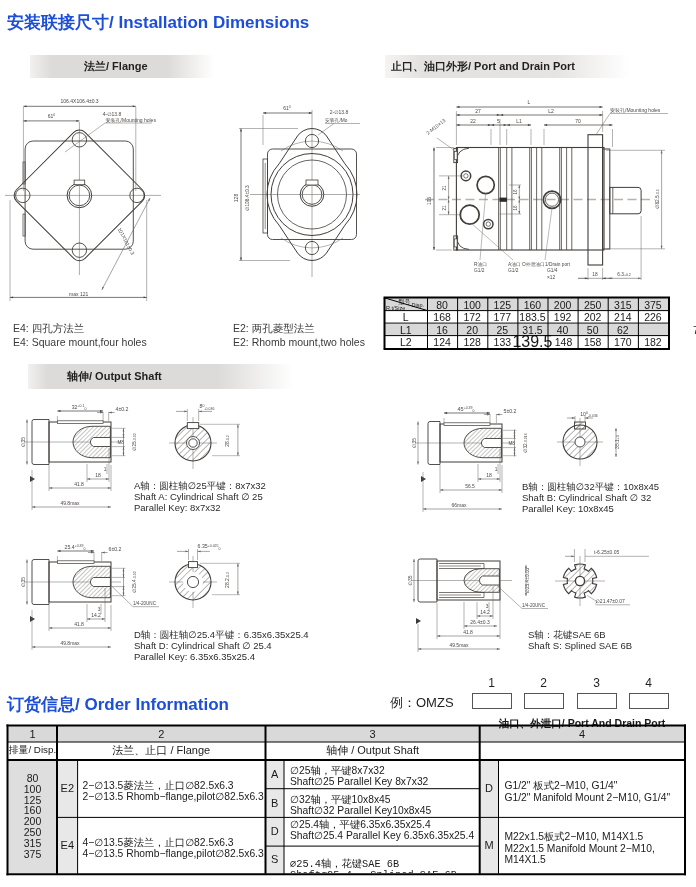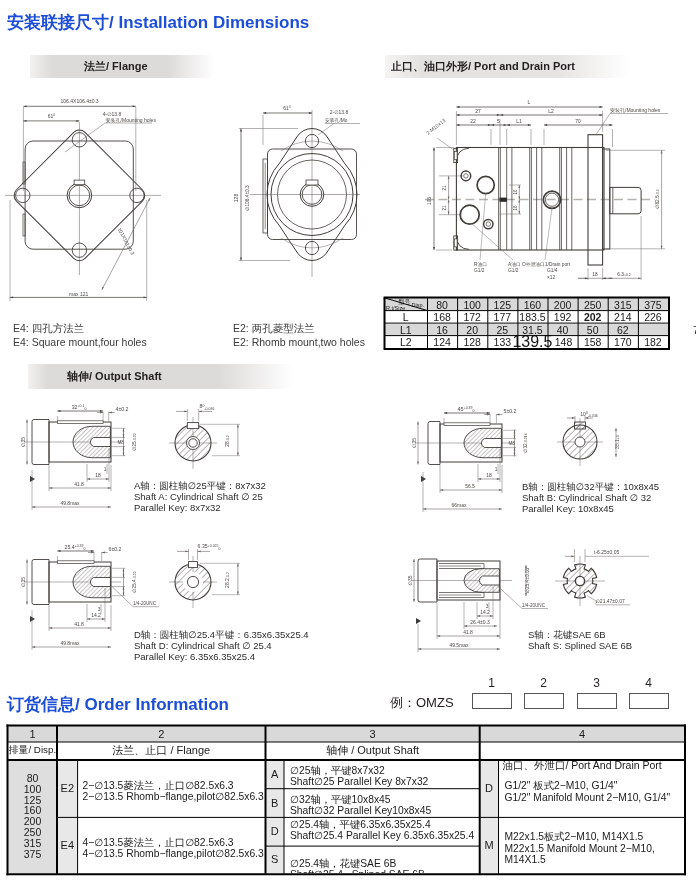--- a/index.html
+++ b/index.html
@@ -235,21 +235,21 @@
 <div style="position:absolute;left:547.5px;top:298.4px;width:30.125px;height:12.600000000000023px;font-size:10.5px;color:#1a1a1a;display:flex;align-items:center;justify-content:center;text-align:center;white-space:nowrap;">200</div>
 <div style="position:absolute;left:577.625px;top:298.4px;width:30.125px;height:12.600000000000023px;font-size:10.5px;color:#1a1a1a;display:flex;align-items:center;justify-content:center;text-align:center;white-space:nowrap;">250</div>
 <div style="position:absolute;left:607.75px;top:298.4px;width:30.125px;height:12.600000000000023px;font-size:10.5px;color:#1a1a1a;display:flex;align-items:center;justify-content:center;text-align:center;white-space:nowrap;">315</div>
 <div style="position:absolute;left:637.875px;top:298.4px;width:30.125px;height:12.600000000000023px;font-size:10.5px;color:#1a1a1a;display:flex;align-items:center;justify-content:center;text-align:center;white-space:nowrap;">375</div>
 <div style="position:absolute;left:384.5px;top:311px;width:42.5px;height:12.5px;font-size:10.5px;color:#1a1a1a;display:flex;align-items:center;justify-content:center;text-align:center;white-space:nowrap;">L</div>
 <div style="position:absolute;left:427px;top:311px;width:30.125px;height:12.5px;font-size:10.5px;color:#1a1a1a;display:flex;align-items:center;justify-content:center;text-align:center;white-space:nowrap;">168</div>
 <div style="position:absolute;left:457.125px;top:311px;width:30.125px;height:12.5px;font-size:10.5px;color:#1a1a1a;display:flex;align-items:center;justify-content:center;text-align:center;white-space:nowrap;">172</div>
 <div style="position:absolute;left:487.25px;top:311px;width:30.125px;height:12.5px;font-size:10.5px;color:#1a1a1a;display:flex;align-items:center;justify-content:center;text-align:center;white-space:nowrap;">177</div>
 <div style="position:absolute;left:517.375px;top:311px;width:30.125px;height:12.5px;font-size:10.5px;color:#1a1a1a;display:flex;align-items:center;justify-content:center;text-align:center;white-space:nowrap;">183.5</div>
 <div style="position:absolute;left:547.5px;top:311px;width:30.125px;height:12.5px;font-size:10.5px;color:#1a1a1a;display:flex;align-items:center;justify-content:center;text-align:center;white-space:nowrap;">192</div>
-<div style="position:absolute;left:577.625px;top:311px;width:30.125px;height:12.5px;font-size:10.5px;color:#1a1a1a;display:flex;align-items:center;justify-content:center;text-align:center;white-space:nowrap;font-weight:bold;">202</div>
+<div style="position:absolute;left:577.625px;top:311px;width:30.125px;height:12.5px;font-size:10.5px;color:#1a1a1a;display:flex;align-items:center;justify-content:center;text-align:center;white-space:nowrap;">202</div>
 <div style="position:absolute;left:607.75px;top:311px;width:30.125px;height:12.5px;font-size:10.5px;color:#1a1a1a;display:flex;align-items:center;justify-content:center;text-align:center;white-space:nowrap;">214</div>
 <div style="position:absolute;left:637.875px;top:311px;width:30.125px;height:12.5px;font-size:10.5px;color:#1a1a1a;display:flex;align-items:center;justify-content:center;text-align:center;white-space:nowrap;">226</div>
 <div style="position:absolute;left:384.5px;top:323.5px;width:42.5px;height:12.5px;font-size:10.5px;color:#1a1a1a;display:flex;align-items:center;justify-content:center;text-align:center;white-space:nowrap;">L1</div>
 <div style="position:absolute;left:427px;top:323.5px;width:30.125px;height:12.5px;font-size:10.5px;color:#1a1a1a;display:flex;align-items:center;justify-content:center;text-align:center;white-space:nowrap;">16</div>
 <div style="position:absolute;left:457.125px;top:323.5px;width:30.125px;height:12.5px;font-size:10.5px;color:#1a1a1a;display:flex;align-items:center;justify-content:center;text-align:center;white-space:nowrap;">20</div>
 <div style="position:absolute;left:487.25px;top:323.5px;width:30.125px;height:12.5px;font-size:10.5px;color:#1a1a1a;display:flex;align-items:center;justify-content:center;text-align:center;white-space:nowrap;">25</div>
 <div style="position:absolute;left:517.375px;top:323.5px;width:30.125px;height:12.5px;font-size:10.5px;color:#1a1a1a;display:flex;align-items:center;justify-content:center;text-align:center;white-space:nowrap;">31.5</div>
 <div style="position:absolute;left:547.5px;top:323.5px;width:30.125px;height:12.5px;font-size:10.5px;color:#1a1a1a;display:flex;align-items:center;justify-content:center;text-align:center;white-space:nowrap;">40</div>
 <div style="position:absolute;left:577.625px;top:323.5px;width:30.125px;height:12.5px;font-size:10.5px;color:#1a1a1a;display:flex;align-items:center;justify-content:center;text-align:center;white-space:nowrap;">50</div>
 <div style="position:absolute;left:607.75px;top:323.5px;width:30.125px;height:12.5px;font-size:10.5px;color:#1a1a1a;display:flex;align-items:center;justify-content:center;text-align:center;white-space:nowrap;">62</div>
@@ -638,21 +638,21 @@
 <div class="abs" style="left:265.5px;top:788.2px;width:18.5px;height:28.699999999999932px;background:#e8e8e8;"></div>
 <div class="abs" style="left:265.5px;top:816.9px;width:18.5px;height:28.700000000000045px;background:#e8e8e8;"></div>
 <div class="abs" style="left:265.5px;top:845.6px;width:18.5px;height:27.699999999999932px;background:#e8e8e8;"></div>
 <div style="position:absolute;left:8px;top:725.5px;width:49px;height:16.0px;font-size:11px;color:#1a1a1a;display:flex;align-items:center;justify-content:center;text-align:center;white-space:nowrap;">1</div>
 <div style="position:absolute;left:57px;top:725.5px;width:208.5px;height:16.0px;font-size:11px;color:#1a1a1a;display:flex;align-items:center;justify-content:center;text-align:center;white-space:nowrap;">2</div>
 <div style="position:absolute;left:265.5px;top:725.5px;width:214.2px;height:16.0px;font-size:11px;color:#1a1a1a;display:flex;align-items:center;justify-content:center;text-align:center;white-space:nowrap;">3</div>
 <div style="position:absolute;left:479.7px;top:725.5px;width:204.8px;height:16.0px;font-size:11px;color:#1a1a1a;display:flex;align-items:center;justify-content:center;text-align:center;white-space:nowrap;">4</div>
 <div style="position:absolute;left:8px;top:741.5px;width:49px;height:18.0px;font-size:9.8px;color:#1a1a1a;display:flex;align-items:center;justify-content:center;text-align:center;white-space:nowrap;">排量/ Disp.</div>
 <div style="position:absolute;left:57px;top:741.5px;width:208.5px;height:18.0px;font-size:11px;color:#1a1a1a;display:flex;align-items:center;justify-content:center;text-align:center;white-space:nowrap;">法兰、止口 / Flange</div>
 <div style="position:absolute;left:265.5px;top:741.5px;width:214.2px;height:18.0px;font-size:11px;color:#1a1a1a;display:flex;align-items:center;justify-content:center;text-align:center;white-space:nowrap;">轴伸 / Output Shaft</div>
-<div style="position:absolute;left:479.7px;top:757px;width:204.8px;height:18.0px;font-size:10.5px;color:#1a1a1a;display:flex;align-items:center;justify-content:center;text-align:center;white-space:nowrap;">油口、外泄口/ Port And Drain Port</div>
+<div style="position:absolute;left:479.7px;top:715px;width:204.8px;height:18.0px;font-size:10.5px;color:#1a1a1a;display:flex;align-items:center;justify-content:center;text-align:center;white-space:nowrap;font-weight:bold;">油口、外泄口/ Port And Drain Port</div>
 <div style="position:absolute;left:8px;top:759.5px;width:49px;height:113.79999999999995px;font-size:10.5px;line-height:10.9px;color:#1a1a1a;display:flex;align-items:center;justify-content:center;text-align:center;">
     <div>80<br>100<br>125<br>160<br>200<br>250<br>315<br>375</div>
   </div>
 <div style="position:absolute;left:57px;top:759.5px;width:20.599999999999994px;height:57.39999999999998px;font-size:11px;color:#1a1a1a;display:flex;align-items:center;justify-content:center;text-align:center;white-space:nowrap;">E2</div>
 <div style="position:absolute;left:57px;top:816.9px;width:20.599999999999994px;height:56.39999999999998px;font-size:11px;color:#1a1a1a;display:flex;align-items:center;justify-content:center;text-align:center;white-space:nowrap;">E4</div>
 <div style="position:absolute;left:265.5px;top:759.5px;width:18.5px;height:28.700000000000045px;font-size:11px;color:#1a1a1a;display:flex;align-items:center;justify-content:center;text-align:center;white-space:nowrap;">A</div>
 <div style="position:absolute;left:265.5px;top:788.2px;width:18.5px;height:28.699999999999932px;font-size:11px;color:#1a1a1a;display:flex;align-items:center;justify-content:center;text-align:center;white-space:nowrap;">B</div>
 <div style="position:absolute;left:265.5px;top:816.9px;width:18.5px;height:28.700000000000045px;font-size:11px;color:#1a1a1a;display:flex;align-items:center;justify-content:center;text-align:center;white-space:nowrap;">D</div>
 <div style="position:absolute;left:265.5px;top:845.6px;width:18.5px;height:27.699999999999932px;font-size:11px;color:#1a1a1a;display:flex;align-items:center;justify-content:center;text-align:center;white-space:nowrap;">S</div>
 <div style="position:absolute;left:479.7px;top:759.5px;width:18.80000000000001px;height:57.39999999999998px;font-size:11px;color:#1a1a1a;display:flex;align-items:center;justify-content:center;text-align:center;white-space:nowrap;">D</div>
@@ -670,21 +670,21 @@
     <div>Shaft∅25 Parallel Key 8x7x32</div>
   </div>
 <div style="position:absolute;left:284px;top:788.2px;width:195.7px;height:28.699999999999932px;font-size:10.3px;color:#1a1a1a;line-height:10.9px;display:flex;flex-direction:column;justify-content:center;padding-left:6px;padding-top:7px;white-space:nowrap;box-sizing:border-box;overflow:hidden;">
     <div>∅32轴，平键10x8x45</div>
     <div>Shaft∅32 Parallel Key10x8x45</div>
   </div>
 <div style="position:absolute;left:284px;top:816.9px;width:195.7px;height:28.700000000000045px;font-size:10.3px;color:#1a1a1a;line-height:10.9px;display:flex;flex-direction:column;justify-content:center;padding-left:6px;white-space:nowrap;box-sizing:border-box;overflow:hidden;">
     <div>∅25.4轴，平键6.35x6.35x25.4</div>
     <div>Shaft∅25.4 Parallel Key 6.35x6.35x25.4</div>
   </div>
-<div style="position:absolute;left:284px;top:845.6px;width:195.7px;height:27.699999999999932px;font-size:10.3px;color:#1a1a1a;line-height:10.9px;display:flex;flex-direction:column;justify-content:center;padding-left:6px;padding-top:21px;white-space:nowrap;box-sizing:border-box;overflow:hidden;">
+<div style="position:absolute;left:284px;top:845.6px;width:195.7px;height:27.699999999999932px;font-size:10.3px;color:#1a1a1a;line-height:10.9px;display:flex;flex-direction:column;justify-content:center;padding-left:6px;padding-top:21px;white-space:nowrap;box-sizing:border-box;overflow:hidden;font-family:Liberation Mono, monospace;">
     <div>∅25.4轴，花键SAE 6B</div>
     <div>Shaft∅25.4 , Splined SAE 6B</div>
   </div>
 <div style="position:absolute;left:498.5px;top:759.5px;width:186.0px;height:57.39999999999998px;font-size:10.3px;color:#1a1a1a;line-height:11.5px;display:flex;flex-direction:column;justify-content:center;padding-left:6px;padding-top:7px;white-space:nowrap;box-sizing:border-box;overflow:hidden;">
     <div>G1/2" 板式2−M10, G1/4"</div>
     <div>G1/2" Manifold Mount 2−M10, G1/4"</div>
   </div>
 <div style="position:absolute;left:498.5px;top:816.9px;width:186.0px;height:56.39999999999998px;font-size:10.3px;color:#1a1a1a;line-height:11.5px;display:flex;flex-direction:column;justify-content:center;padding-left:6px;padding-top:7px;white-space:nowrap;box-sizing:border-box;overflow:hidden;">
     <div>M22x1.5板式2−M10, M14X1.5</div>
     <div>M22x1.5 Manifold Mount 2−M10,</div>

